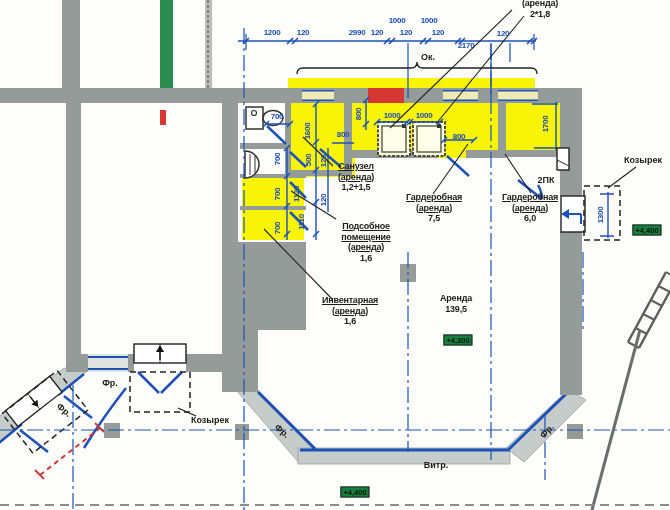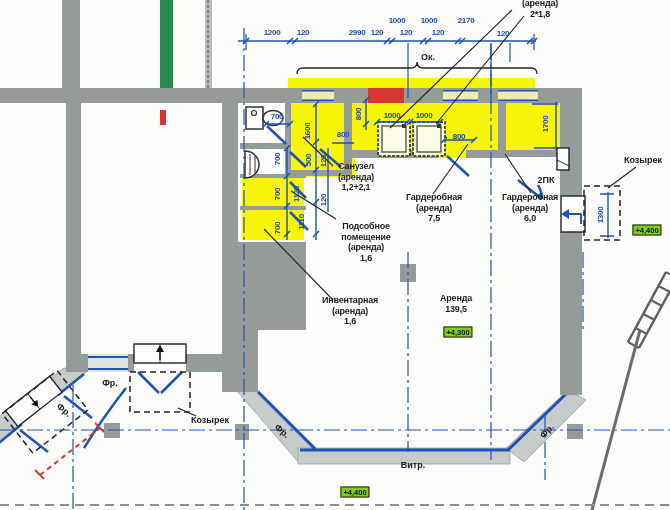--- a/index.html
+++ b/index.html
@@ -5,27 +5,27 @@
   html,body{margin:0;padding:0;background:#e9e9e9;}
   #plan{position:relative;width:670px;height:510px;background:#fdfdfb;overflow:hidden;
         font-family:"Liberation Sans",sans-serif;}
   #plan svg{position:absolute;left:0;top:0;}
   .dim{position:absolute;transform:translate(-50%,-50%);font:700 8px "Liberation Sans",sans-serif;
        color:#1b4db5;white-space:nowrap;letter-spacing:-0.3px;}
   .dim.v{transform:translate(-50%,-50%) rotate(-90deg);}
   .lbl{position:absolute;text-align:center;font:700 9px/10.5px "Liberation Sans",sans-serif;
        color:#1c1c1c;letter-spacing:-0.2px;}
   .lbl span{display:block;}
-  .lbl .u{}
+  .lbl .u{text-decoration:underline;}
   .tag{position:absolute;transform:translate(-50%,-50%);font:700 9px "Liberation Sans",sans-serif;
        color:#1c1c1c;white-space:nowrap;}
   .tag.rcw{transform:translate(-50%,-50%) rotate(40deg);}
   .tag.rccw{transform:translate(-50%,-50%) rotate(-47deg);}
   .elev{position:absolute;transform:translate(-50%,-50%);font:700 7.5px "Liberation Sans",sans-serif;
-        color:#111;border:1px solid #222;background:#84cc16;padding:0 2px;white-space:nowrap;}
+        color:#111;border:1px solid #222;background:#15803d;padding:0 2px;white-space:nowrap;}
 </style>
 </head>
 <body>
 
 <div id="plan">
 
 <svg width="670" height="510" viewBox="0 0 670 510">
 
   <g>
     <rect x="288" y="78" width="247" height="32" fill="#f8f406"></rect>
@@ -214,21 +214,21 @@
 </svg>
 
   <div class="dim" style="left:272px;top:32px">1200</div>
   <div class="dim" style="left:303px;top:32px">120</div>
   <div class="dim" style="left:357px;top:32px">2990</div>
   <div class="dim" style="left:377px;top:32px">120</div>
   <div class="dim" style="left:397px;top:20px">1000</div>
   <div class="dim" style="left:406px;top:32px">120</div>
   <div class="dim" style="left:429px;top:20px">1000</div>
   <div class="dim" style="left:438px;top:32px">120</div>
-  <div class="dim" style="left:466px;top:20px">2170</div>
+  <div class="dim" style="left:466px;top:45px">2170</div>
   <div class="dim" style="left:503px;top:33px">120</div>
 
   <div class="dim" style="left:277px;top:116px">700</div>
   <div class="dim" style="left:343px;top:134px">800</div>
   <div class="dim" style="left:392px;top:115px">1000</div>
   <div class="dim" style="left:424px;top:115px">1000</div>
   <div class="dim" style="left:459px;top:136px">800</div>
 
   <div class="dim v" style="left:307px;top:131px">1600</div>
   <div class="dim v" style="left:358px;top:114px">800</div>
@@ -246,21 +246,21 @@
   <div class="tag" style="left:428px;top:57px">Ок.</div>
 
   <div class="lbl" style="left:505px;top:-2px;width:70px">
     <span>(аренда)</span>
     <span>2*1,8</span>
   </div>
 
   <div class="lbl" style="left:324px;top:161px;width:64px">
     <span class="u">Санузел</span>
     <span class="u">(аренда)</span>
-    <span>1,2+2,1</span>
+    <span>1,2+1,5</span>
   </div>
 
   <div class="lbl" style="left:330px;top:221px;width:72px">
     <span class="u">Подсобное</span>
     <span class="u">помещение</span>
     <span class="u">(аренда)</span>
     <span>1,6</span>
   </div>
 
   <div class="lbl" style="left:306px;top:295px;width:88px">
@@ -279,28 +279,28 @@
     <span class="u">Гардеробная</span>
     <span class="u">(аренда)</span>
     <span>6,0</span>
   </div>
 
   <div class="lbl" style="left:426px;top:293px;width:60px">
     <span>Аренда</span>
     <span>139,5</span>
   </div>
 
-  <div class="elev" style="left:458px;top:332px">+4,300</div>
+  <div class="elev" style="left:458px;top:340px">+4,300</div>
   <div class="elev" style="left:355px;top:492px">+4,400</div>
   <div class="elev" style="left:647px;top:230px">+4,400</div>
 
   <div class="tag" style="left:643px;top:160px">Козырек</div>
   <div class="tag" style="left:210px;top:420px">Козырек</div>
 
   <div class="tag" style="left:110px;top:383px">Фр.</div>
   <div class="tag rcw" style="left:64px;top:410px">Фр.</div>
   <div class="tag rcw" style="left:282px;top:431px">Фр.</div>
   <div class="tag rccw" style="left:547px;top:431px">Фр.</div>
 
-  <div class="tag" style="left:413px;top:465px">Витр.</div>
+  <div class="tag" style="left:436px;top:465px">Витр.</div>
   <div class="tag" style="left:546px;top:180px">2ПК</div>
 
 </div>
 
 </body></html>

